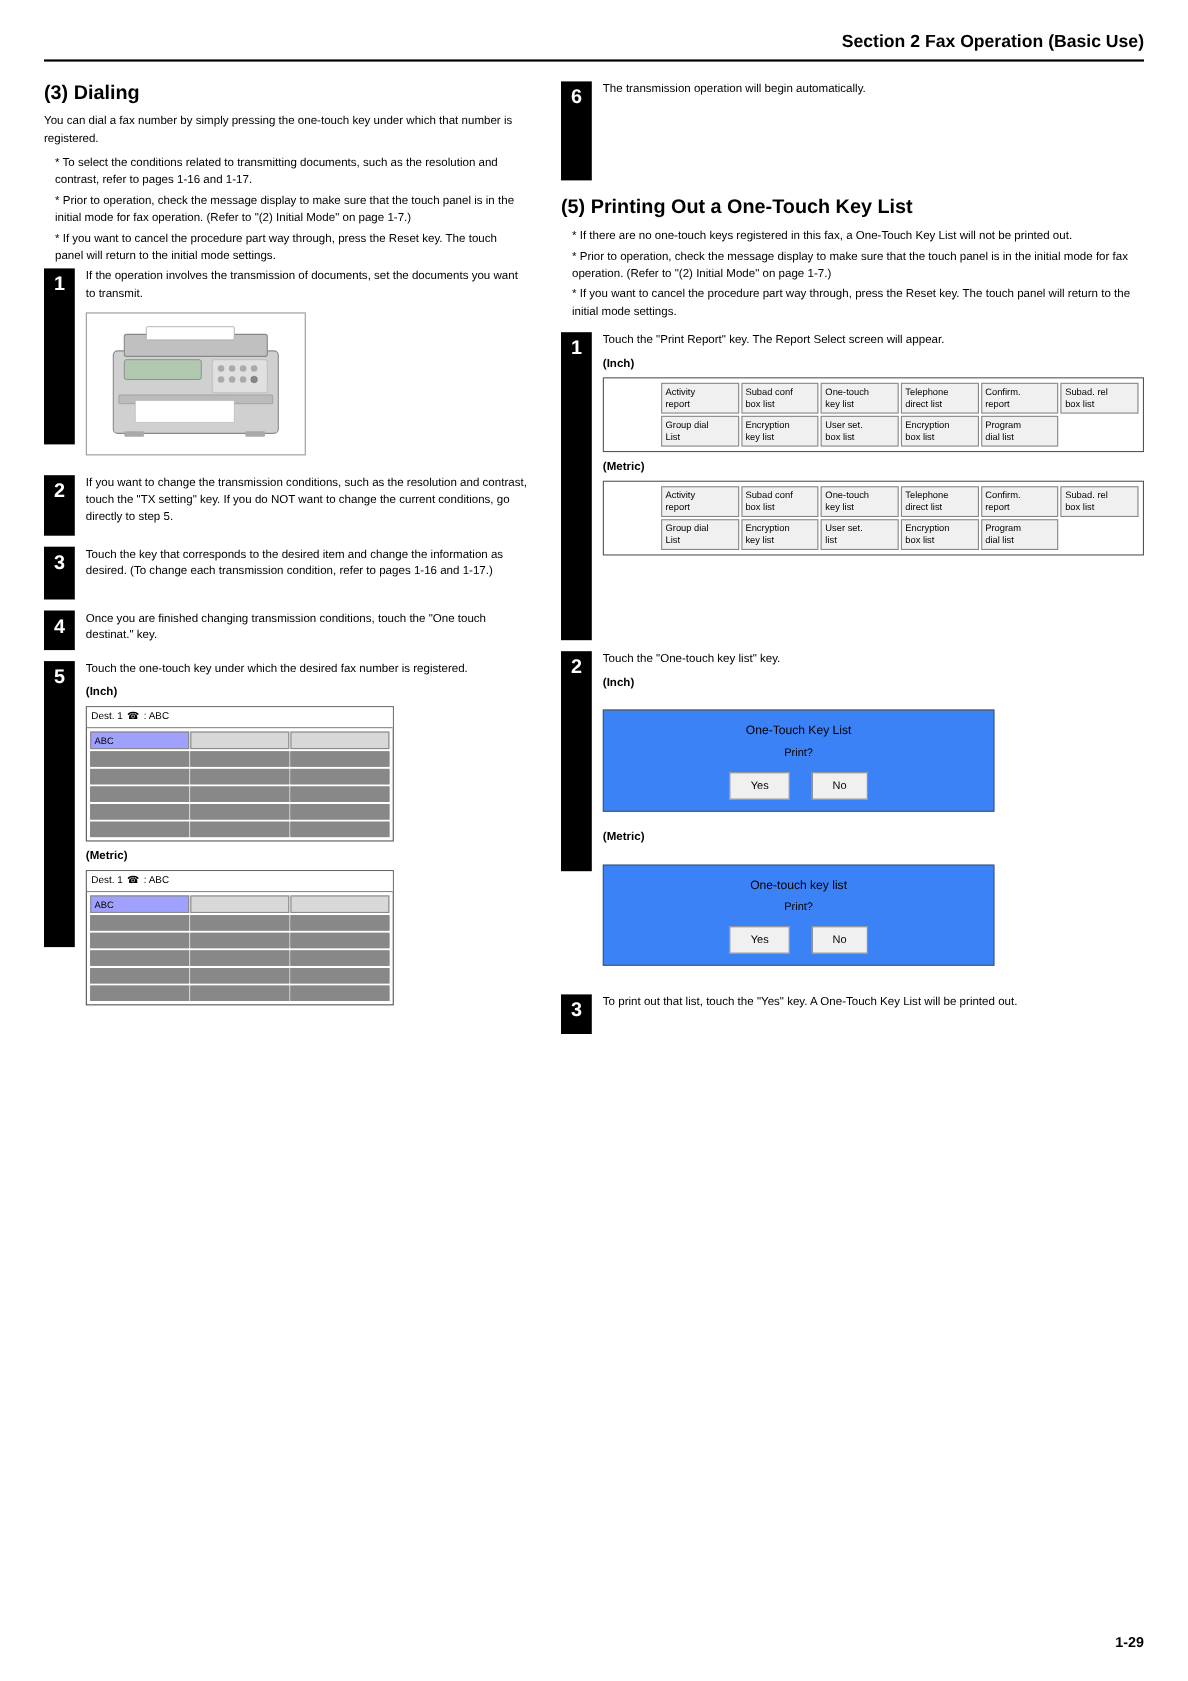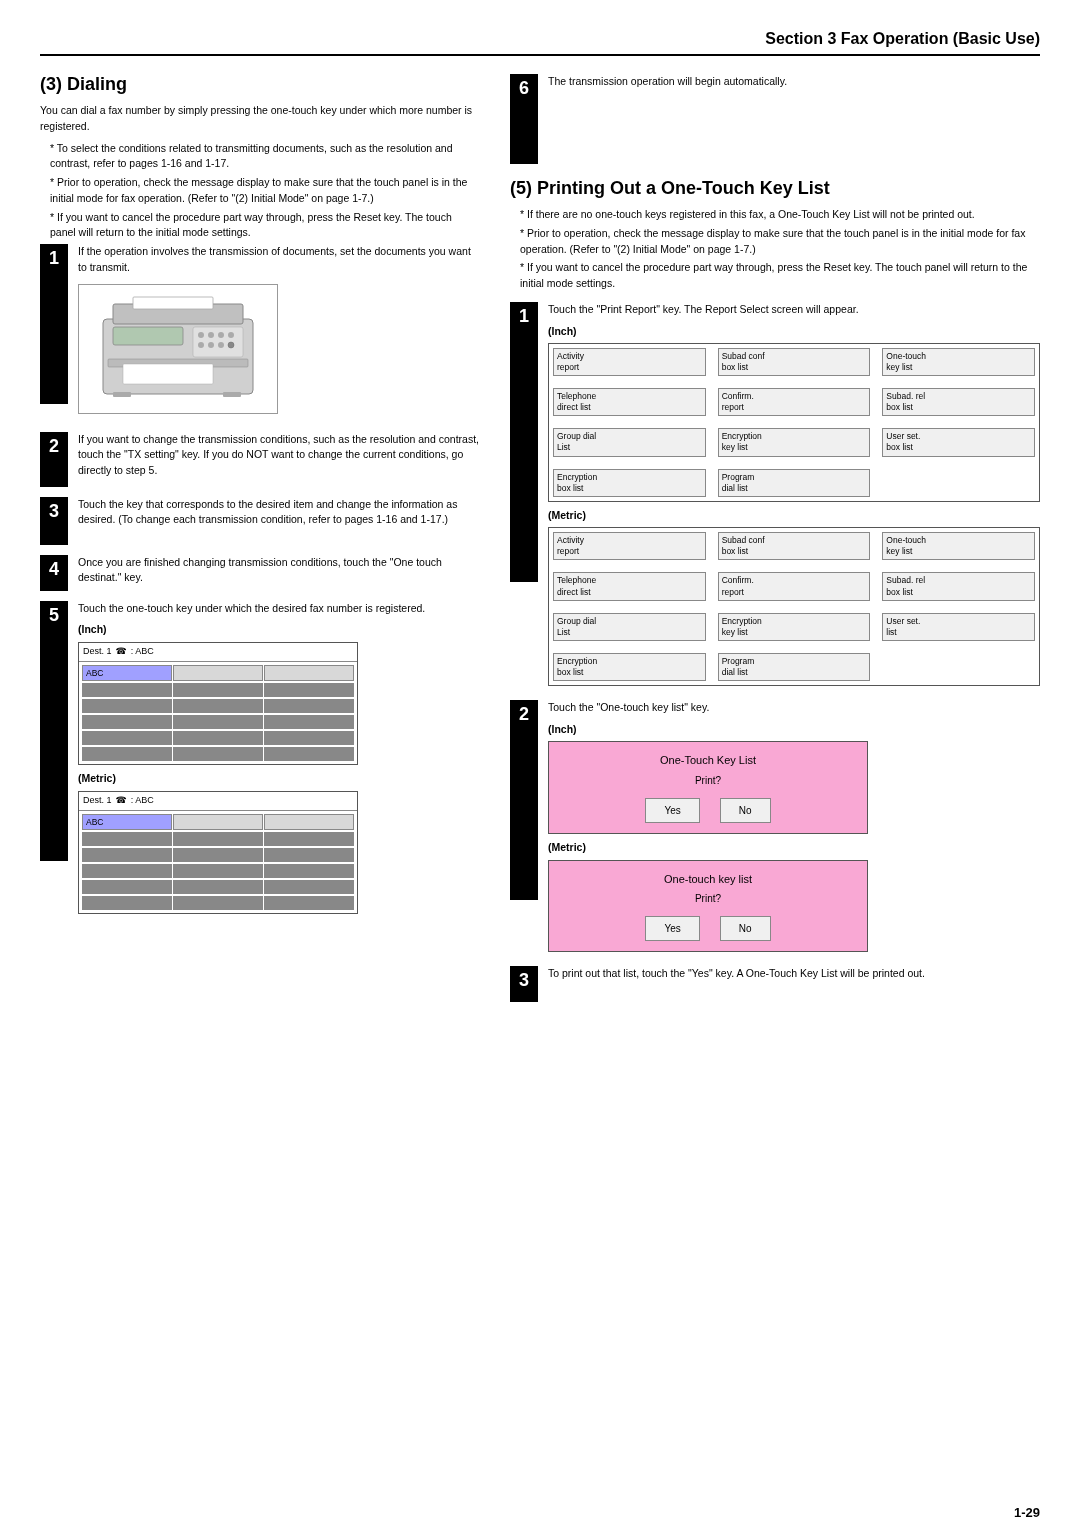--- a/index.html
+++ b/index.html
@@ -103,22 +103,23 @@
 
     
     .screen-box {
       border: 1px solid #555;
       padding: 4px;
       margin: 4px 0;
       background: #fff;
     }
     .screen-grid {
       display: grid;
-      grid-template-columns: repeat(3, 1fr);
-      gap: 12px;
+      grid-template-columns: repeat(6, 1fr);
+      gap: 2px;
+      margin-left: 48px;
     }
     .screen-cell {
       border: 1px solid #888;
       padding: 2px 3px;
       font-size: 8.5px;
       line-height: 1.3;
       min-height: 22px;
       background: #f0f0f0;
     }
     .screen-cell.empty {
@@ -162,23 +163,23 @@
       background: #a0a0ff;
     }
     .dest-cell.dark {
       background: #888;
     }
 
     
     .print-screen {
       border: 1px solid #555;
       padding: 10px 15px;
-      margin: 4px 0;
-      background: #f9a8d4;
-      width: 320px;
+      margin: 16px 0;
+      background: #3b82f6;
+      width: 356px;
       min-height: 80px;
     }
     .print-screen-title {
       font-size: 11px;
       text-align: center;
       margin-bottom: 4px;
     }
     .print-screen-subtitle {
       font-size: 10px;
       text-align: center;
@@ -190,40 +191,40 @@
       justify-content: center;
     }
     .print-screen-btn {
       border: 1px solid #888;
       padding: 4px 18px;
       font-size: 10px;
       background: #f0f0f0;
     }
     .footer-page {
       position: absolute;
-      bottom: 8px;
+      bottom: 28px;
       right: 40px;
       font-size: 13px;
       font-weight: bold;
     }
   </style>
 </head>
 <body>
 
 <div class="page">
 
   <div class="header">
-    <span>Section 3  Fax Operation (Basic Use)</span>
+    <span>Section 2  Fax Operation (Basic Use)</span>
   </div>
 
   <div class="two-col">
 
     <div class="col-left">
       <div class="section-title">(3) Dialing</div>
-      <div class="intro-text">You can dial a fax number by simply pressing the one-touch key under which more number is registered.</div>
+      <div class="intro-text">You can dial a fax number by simply pressing the one-touch key under which that number is registered.</div>
       <div class="bullet-text">* To select the conditions related to transmitting documents, such as the resolution and contrast, refer to pages 1-16 and 1-17.</div>
       <div class="bullet-text">* Prior to operation, check the message display to make sure that the touch panel is in the initial mode for fax operation. (Refer to "(2) Initial Mode" on page 1-7.)</div>
       <div class="bullet-text">* If you want to cancel the procedure part way through, press the Reset key. The touch panel will return to the initial mode settings.</div>
 
       <div class="step-container">
         <div class="step-num-box" style="min-height:160px;">1</div>
         <div class="step-content">
           <span>If the operation involves the transmission of documents, set the documents you want to transmit.</span>
           
           <div class="fax-image-box">

